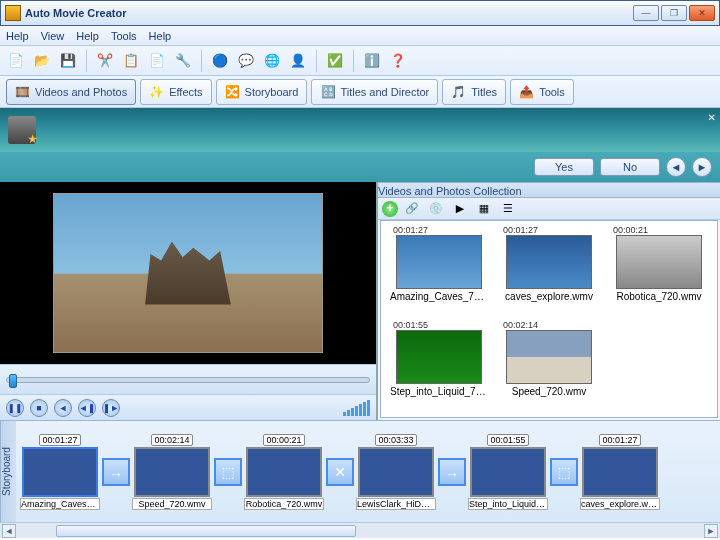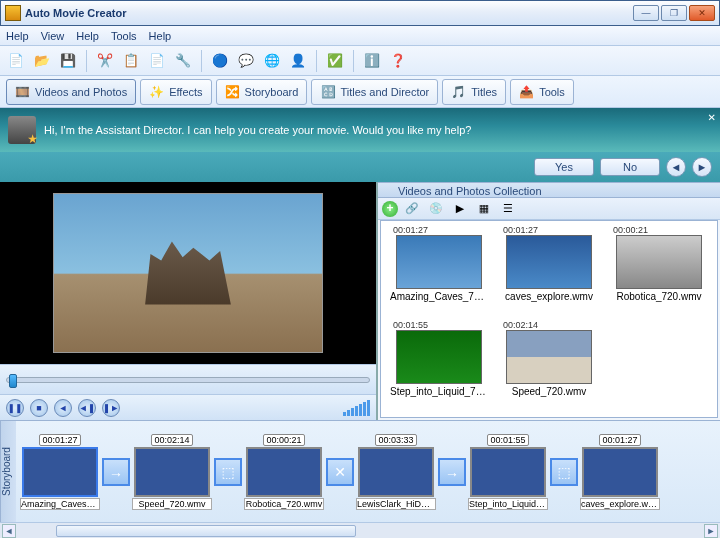--- a/index.html
+++ b/index.html
@@ -32,21 +32,21 @@
 .previmg{width:270px;height:160px;border:1px solid #999;background:linear-gradient(#6aa4d0 0%,#8ac0e0 50%,#a69070 51%,#8a7050 100%);position:relative}
 .rocks{position:absolute;bottom:30%;left:30%;width:40%;height:40%;background:linear-gradient(#6a5a4a,#4a3a2a);clip-path:polygon(10% 100%,15% 20%,25% 30%,35% 0%,45% 25%,55% 10%,70% 30%,80% 15%,90% 100%)}
 .timecode{color:#fff;text-align:right;padding:2px 6px;font-size:10px;background:#000}
 .playbar{height:30px;background:linear-gradient(#e8f2fc,#d0e2f6);display:flex;align-items:center;padding:0 6px;gap:6px;border-top:1px solid #b2c9e5}
 .slider{flex:1;height:6px;background:#cad8ea;border:1px solid #9ab;border-radius:3px;position:relative}
 .slider .thumb{position:absolute;left:2px;top:-4px;width:8px;height:14px;background:linear-gradient(#5bf,#28c);border:1px solid #269;border-radius:2px}
 .pbtn{width:18px;height:18px;border-radius:9px;background:radial-gradient(#e0eefb,#a0c4ea);border:1px solid #6a8ab8;display:flex;align-items:center;justify-content:center;color:#24a;font-size:9px}
 .volbar{display:flex;gap:1px;align-items:flex-end;margin-left:auto}
 .volbar i{width:3px;background:#4a9aea;display:block}
 .collection{flex:1;display:flex;flex-direction:column;background:#f0f5fb}
-.colhdr{height:16px;background:linear-gradient(#d8e6f6,#c4d8f0);border-bottom:1px solid #9bb3d4;padding:0 20px;color:#2a4a7a;line-height:16px;border-top:1px solid #9bb3d4}
+.colhdr{height:16px;background:linear-gradient(#d8e6f6,#c4d8f0);border-bottom:1px solid #9bb3d4;padding:0 0;color:#2a4a7a;line-height:16px;border-top:1px solid #9bb3d4}
 .coltb{height:22px;background:linear-gradient(#eaf2fc,#d8e6f6);border-bottom:1px solid #b2c9e5;display:flex;align-items:center;padding:0 4px;gap:4px}
 .addbtn{width:16px;height:16px;border-radius:8px;background:radial-gradient(#8e8,#3a3);color:#fff;text-align:center;line-height:14px;font-weight:bold;font-size:12px}
 .colgrid{flex:1;background:#fff;border:1px solid #9bb3d4;margin:0 2px 2px 2px;padding:4px;display:grid;grid-template-columns:repeat(3,1fr);gap:2px;overflow:hidden}
 .thumb-item{display:flex;flex-direction:column;align-items:center}
 .thumbdur{font-size:9px;color:#333;align-self:flex-start;margin-left:8px}
 .thumbimg{width:86px;height:54px;border:1px solid #666;background:#248}
 .thumbname{font-size:10px;color:#000;text-align:center;margin-top:2px;white-space:nowrap;overflow:hidden;text-overflow:ellipsis;width:98px}
 .storyboard{height:102px;background:linear-gradient(#e8f2fc,#d8e8f8);border-top:1px solid #9bb3d4;display:flex}
 .sblabel{width:16px;background:linear-gradient(90deg,#d0e0f4,#c0d4ec);border-right:1px solid #9bb3d4;writing-mode:vertical-rl;text-align:center;color:#2a4a7a;font-size:10px;transform:rotate(180deg);padding:4px 0}
 .sbtrack{flex:1;display:flex;align-items:center;padding:4px;gap:2px;overflow:hidden}
@@ -131,21 +131,20 @@
       <span>Titles</span>
     </div>
   <div class="tabbtn">
       <span class="tabicn">📤</span>
       <span>Tools</span>
     </div>
 </div>
 
 <div class="assistant">
   <div class="aicn"></div>
-  <div>Hi, I'm the Assistant Director.  I can help you create your movie.  Would you like my help?</div>
   <div class="closex">✕</div>
 </div>
 <div class="assistant-bottom">
   <div class="abtn">Yes</div>
   <div class="abtn">No</div>
   <div class="navbtn">◄</div>
   <div class="navbtn">►</div>
 </div>
 
 <div class="mainrow">

